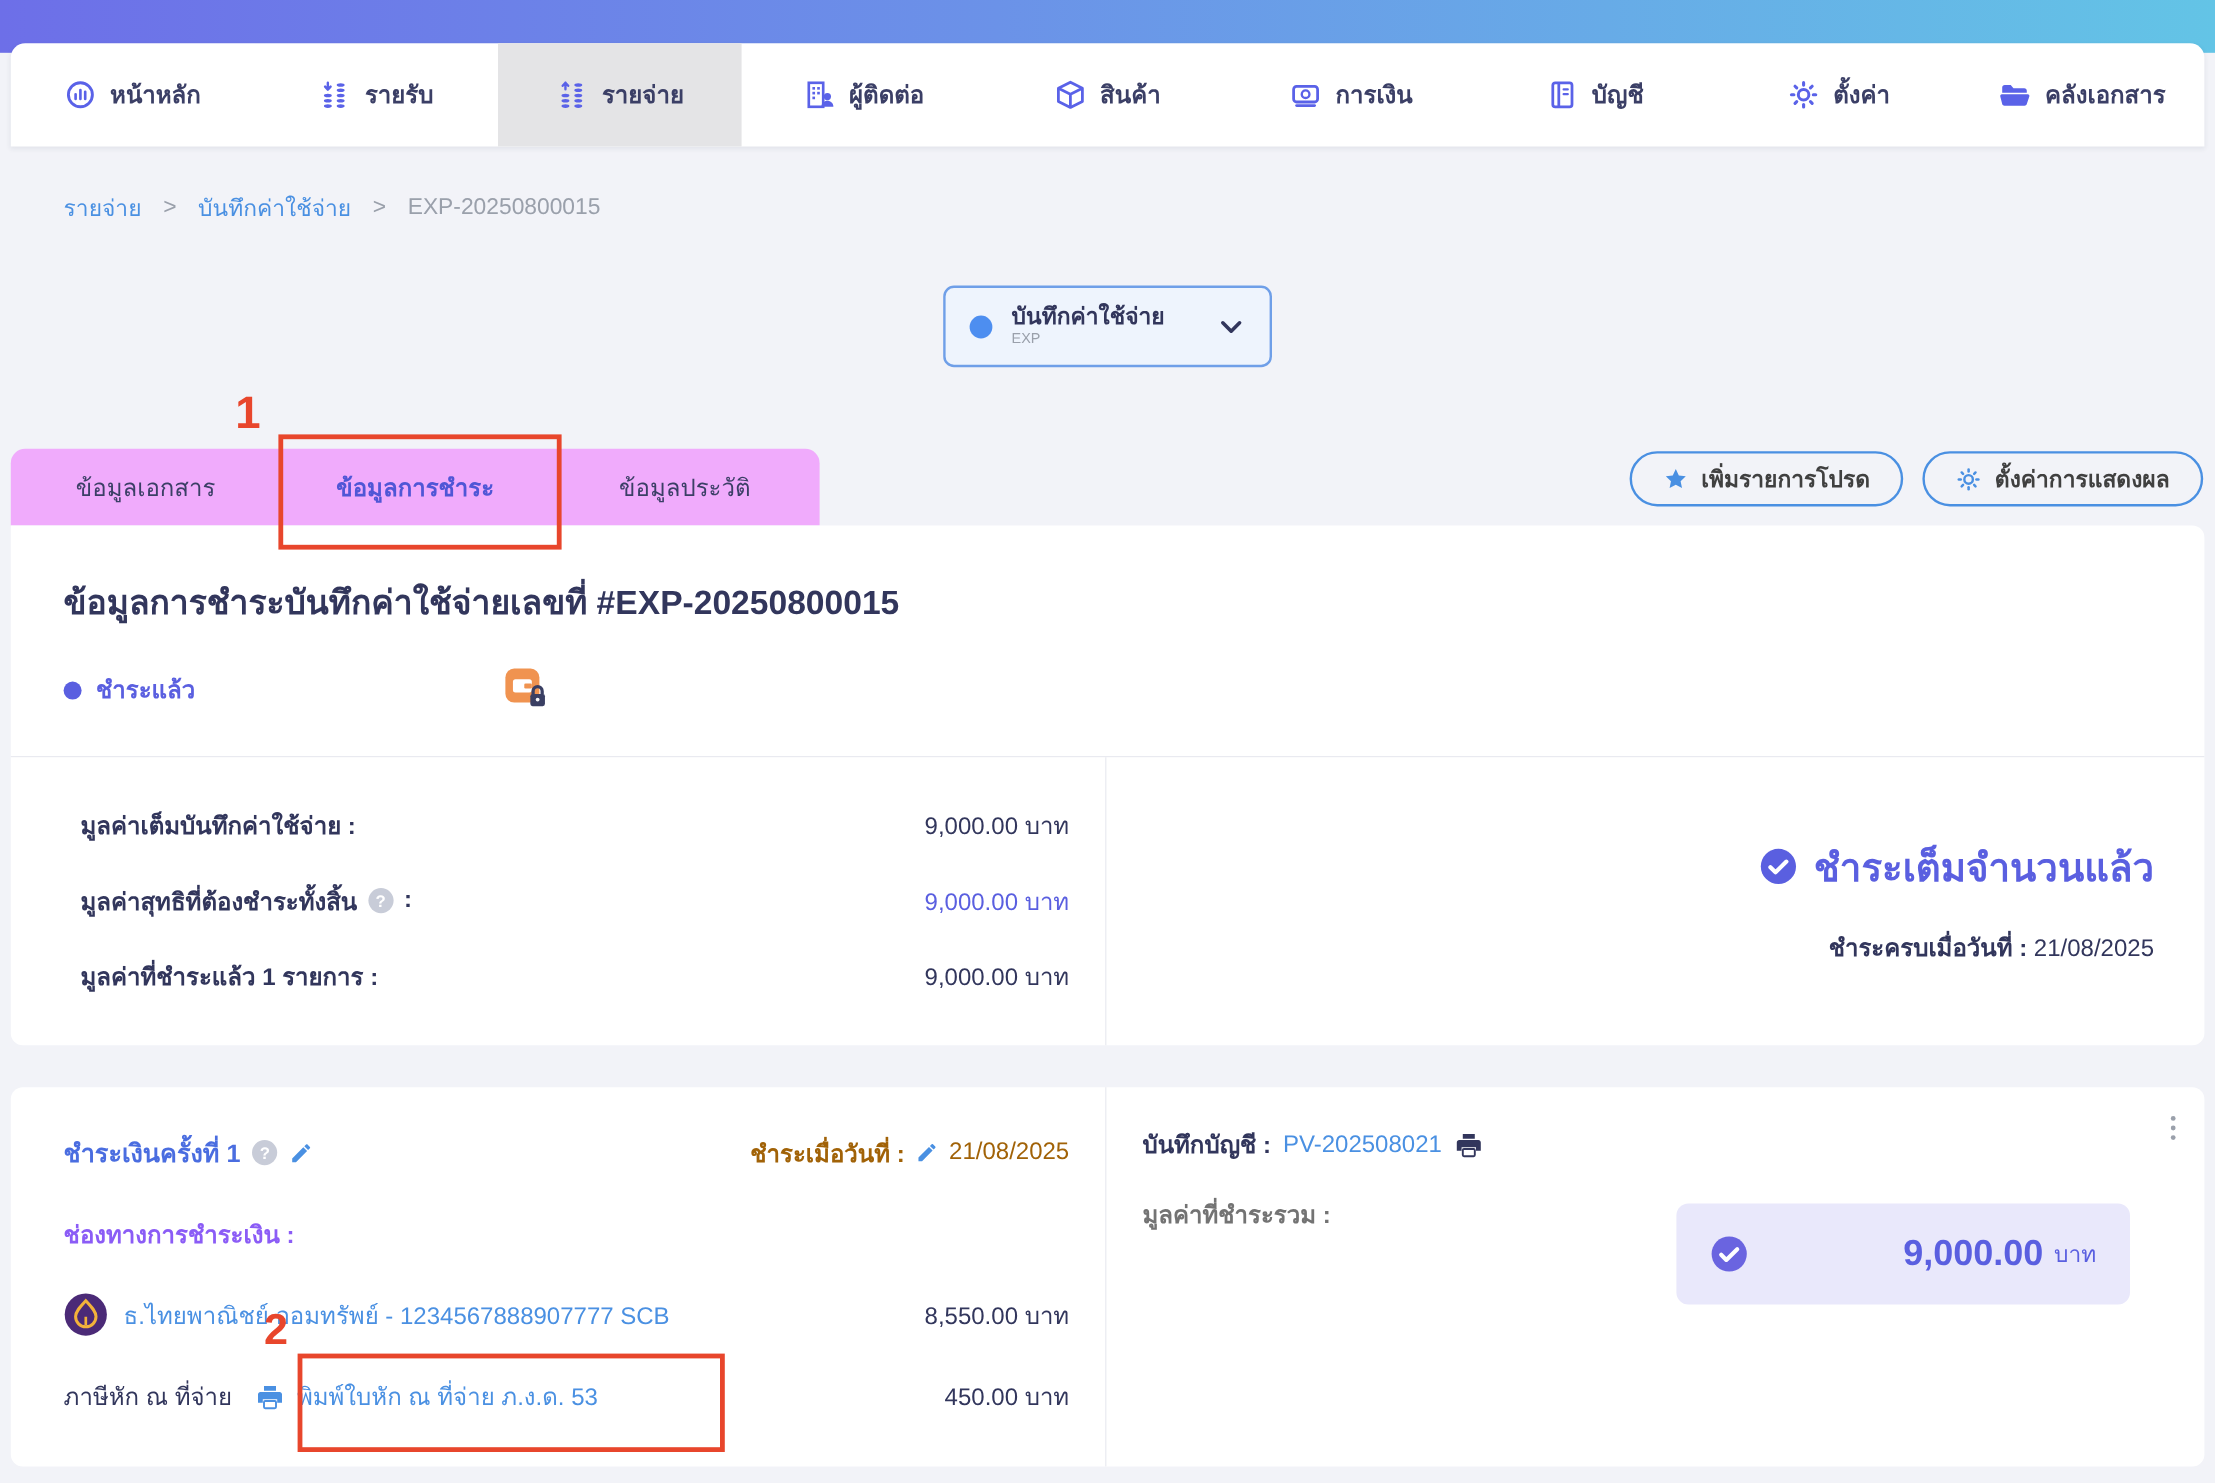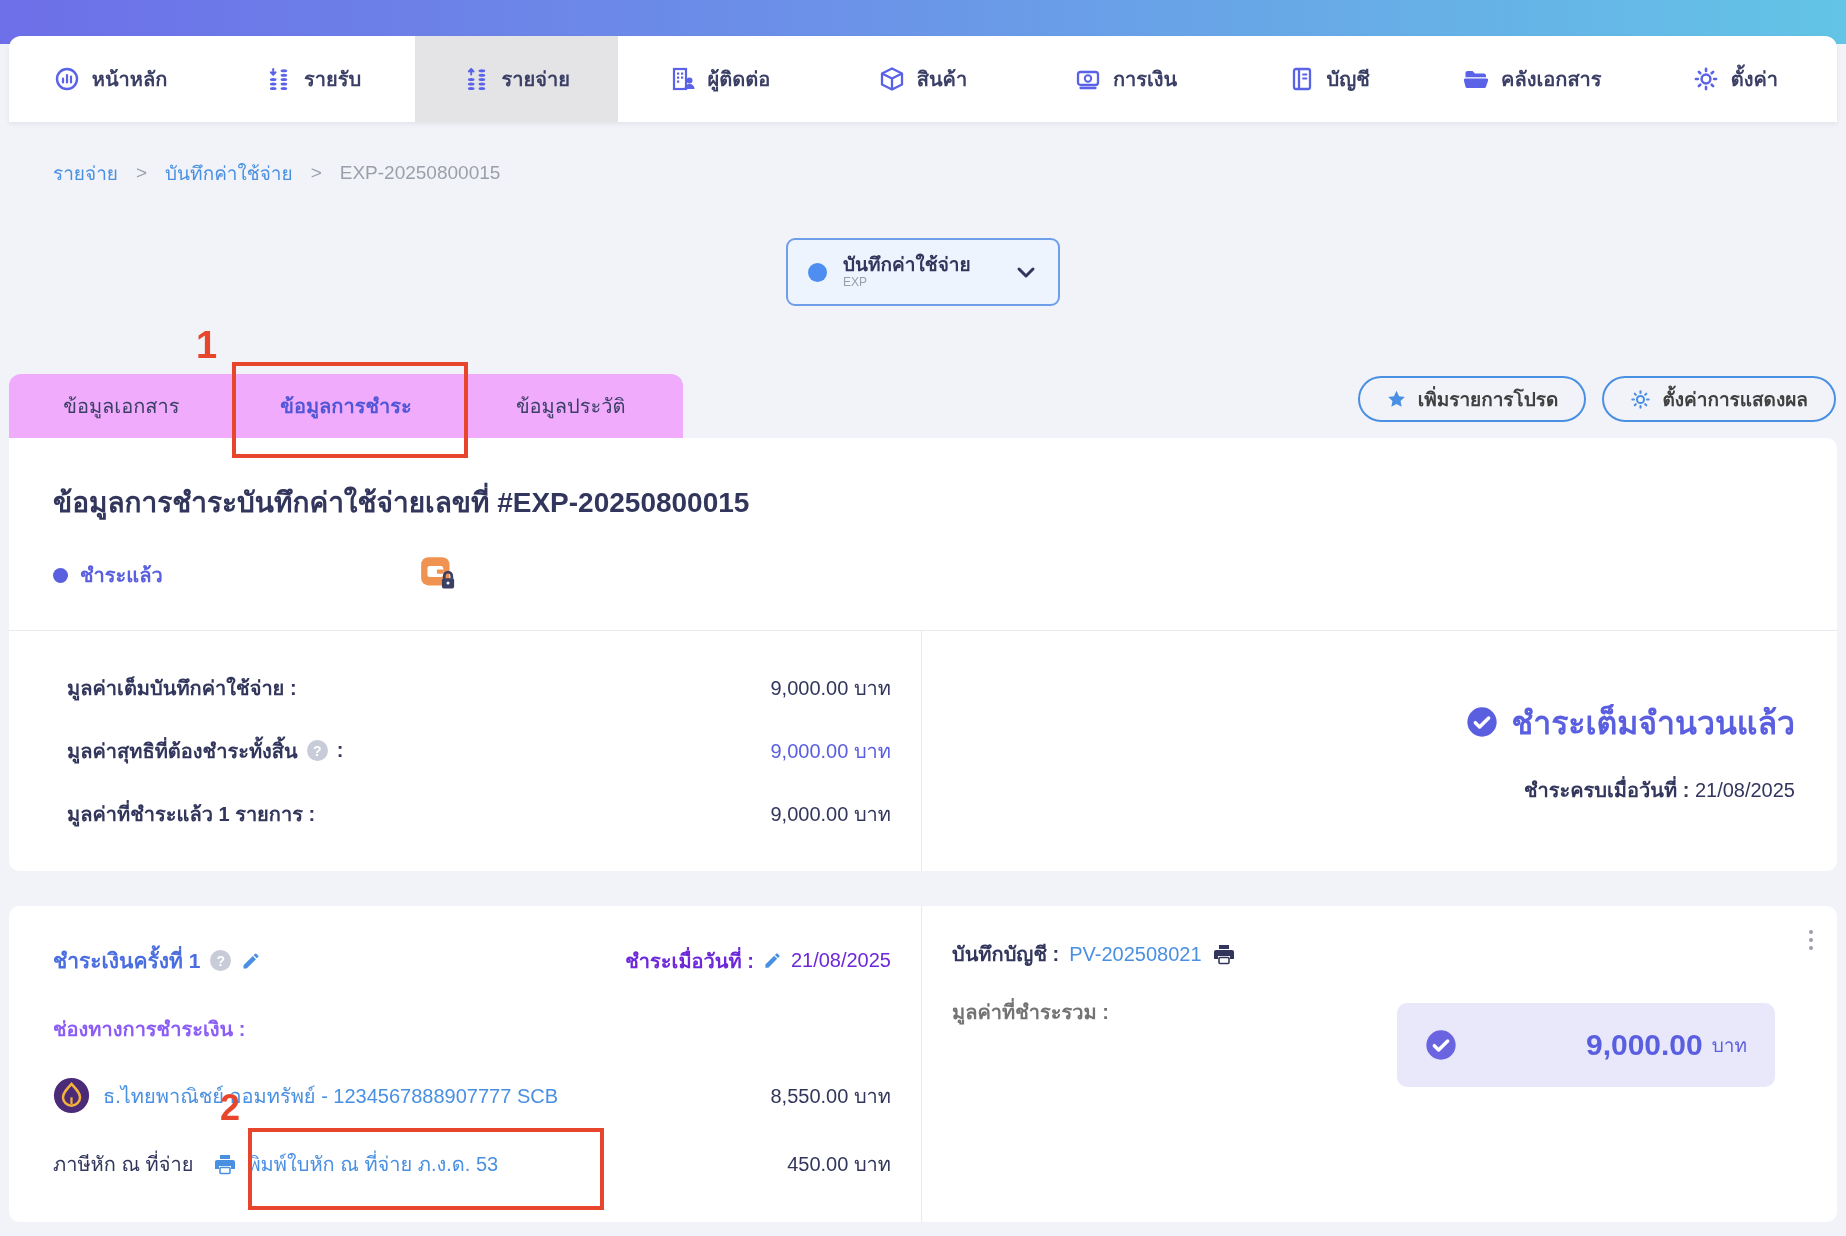--- a/index.html
+++ b/index.html
@@ -62,21 +62,21 @@
   .fullpaid-text{font-size:32px;font-weight:700;color:#5a5fe0;}
   .paiddate{font-size:20px;color:#32365c;}
   .paiddate b{font-weight:700;}
   
   .card2{position:absolute;left:9px;top:906px;width:1828px;height:316px;background:#ffffff;
          border-radius:10px;display:flex;box-sizing:border-box;}
   .c2-left{width:913px;border-right:1px solid #e9eaf0;box-sizing:border-box;
            padding:38px 30px 0 44px;}
   .payrow1{display:flex;align-items:center;justify-content:space-between;margin-bottom:36px;}
   .round-title{font-size:21px;font-weight:700;color:#4a6de0;display:flex;align-items:center;gap:10px;}
-  .paidon{font-size:20px;color:#6d28d9;display:flex;align-items:center;gap:9px;}
+  .paidon{font-size:20px;color:#a16207;display:flex;align-items:center;gap:9px;}
   .paidon b{font-weight:700;}
   .channel-label{font-size:20px;font-weight:700;color:#8b5cf6;margin-bottom:32px;}
   .bankrow,.whtrow{display:flex;align-items:center;justify-content:space-between;margin-bottom:34px;}
   .bankleft{display:flex;align-items:center;gap:13px;}
   .bluelink{color:#4a90e2;font-size:20px;cursor:pointer;}
   .amount{font-size:20px;color:#32365c;}
   .whtleft{display:flex;align-items:center;gap:14px;}
   .whtlabel{font-size:20px;color:#32365c;}
   .printgroup{display:flex;align-items:center;gap:10px;padding:0 6px;}
   .c2-right{flex:1;position:relative;padding:32px 40px 0 30px;box-sizing:border-box;}
@@ -190,43 +190,43 @@
             <rect x="5" y="3" width="16" height="20" rx="2" fill="none" stroke="#5a62e8" stroke-width="2.3"></rect>
             <path d="M10 3v20" stroke="#5a62e8" stroke-width="2.3"></path>
             <path d="M14 8.5h3.5M14 12.5h3.5" stroke="#5a62e8" stroke-width="1.8" stroke-linecap="round"></path>
           </svg>
       </span>
       <span class="nav-label">บัญชี</span>
     </div>
     <div class="nav-item">
       <span class="nav-icon">
         <svg width="26" height="26" viewBox="0 0 26 26" fill="#5a62e8">
-            <path d="M2.5 7c0-1.2.9-2.1 2.1-2.1h5l2.3 2.6h9c1.2 0 2.1.9 2.1 2.1v1.6H2.5z"></path>
-            <path d="M2.2 12.6h21.6c.9 0 1.6.9 1.3 1.8l-2.1 6.3c-.3.8-1 1.4-1.9 1.4H4.4c-.9 0-1.7-.6-1.9-1.4l-1.6-6.3c-.2-.9.4-1.8 1.3-1.8z"></path>
-          </svg>
-      </span>
-      <span class="nav-label">คลังเอกสาร</span>
-    </div>
-    <div class="nav-item">
-      <span class="nav-icon">
-        <svg width="26" height="26" viewBox="0 0 26 26" fill="#5a62e8">
             <circle cx="13" cy="13" r="4.4" fill="none" stroke="#5a62e8" stroke-width="2.5"></circle>
             <g>
               <rect x="11.7" y="1.6" width="2.6" height="4.6" rx="1.3"></rect>
               <rect x="11.7" y="19.8" width="2.6" height="4.6" rx="1.3"></rect>
               <rect x="11.7" y="1.6" width="2.6" height="4.6" rx="1.3" transform="rotate(45 13 13)"></rect>
               <rect x="11.7" y="19.8" width="2.6" height="4.6" rx="1.3" transform="rotate(45 13 13)"></rect>
               <rect x="11.7" y="1.6" width="2.6" height="4.6" rx="1.3" transform="rotate(90 13 13)"></rect>
               <rect x="11.7" y="19.8" width="2.6" height="4.6" rx="1.3" transform="rotate(90 13 13)"></rect>
               <rect x="11.7" y="1.6" width="2.6" height="4.6" rx="1.3" transform="rotate(135 13 13)"></rect>
               <rect x="11.7" y="19.8" width="2.6" height="4.6" rx="1.3" transform="rotate(135 13 13)"></rect>
             </g>
           </svg>
       </span>
       <span class="nav-label">ตั้งค่า</span>
+    </div>
+    <div class="nav-item">
+      <span class="nav-icon">
+        <svg width="26" height="26" viewBox="0 0 26 26" fill="#5a62e8">
+            <path d="M2.5 7c0-1.2.9-2.1 2.1-2.1h5l2.3 2.6h9c1.2 0 2.1.9 2.1 2.1v1.6H2.5z"></path>
+            <path d="M2.2 12.6h21.6c.9 0 1.6.9 1.3 1.8l-2.1 6.3c-.3.8-1 1.4-1.9 1.4H4.4c-.9 0-1.7-.6-1.9-1.4l-1.6-6.3c-.2-.9.4-1.8 1.3-1.8z"></path>
+          </svg>
+      </span>
+      <span class="nav-label">คลังเอกสาร</span>
     </div>
   </div>
 
   <div class="breadcrumb">
     <span class="bc-link">รายจ่าย</span>
     <span class="bc-sep">&gt;</span>
     <span class="bc-link">บันทึกค่าใช้จ่าย</span>
     <span class="bc-sep">&gt;</span>
     <span class="bc-current">EXP-20250800015</span>
   </div>

